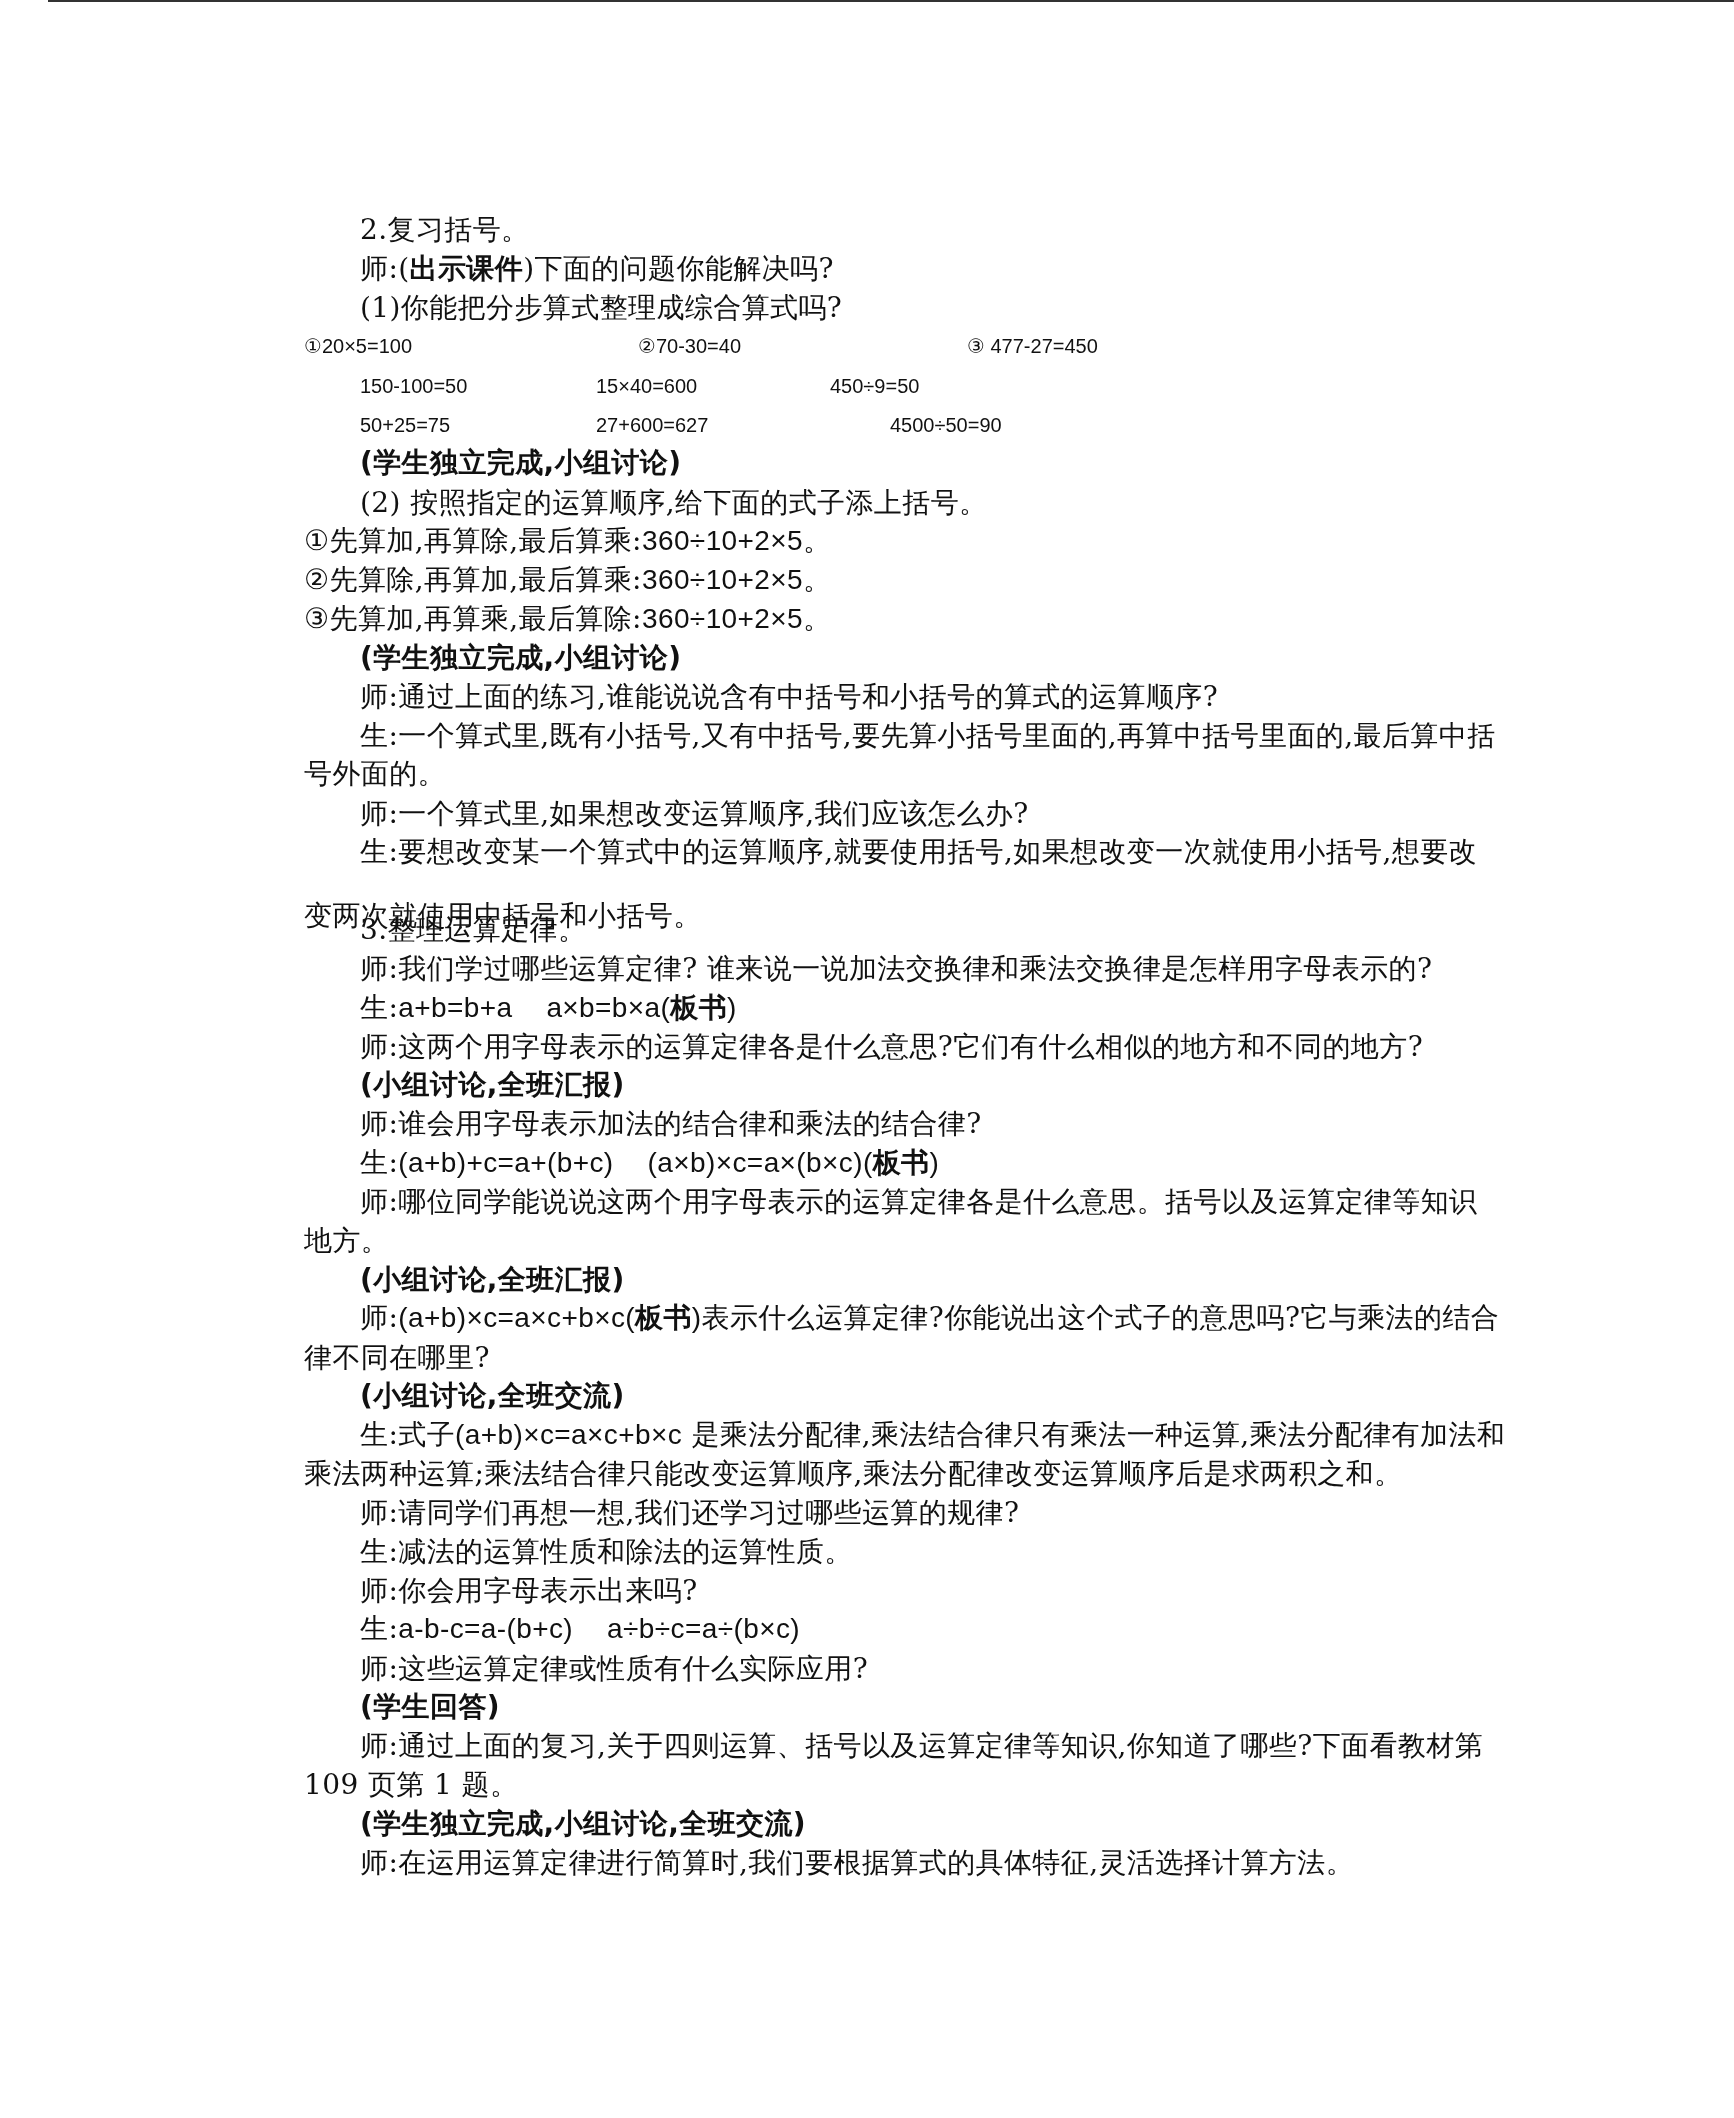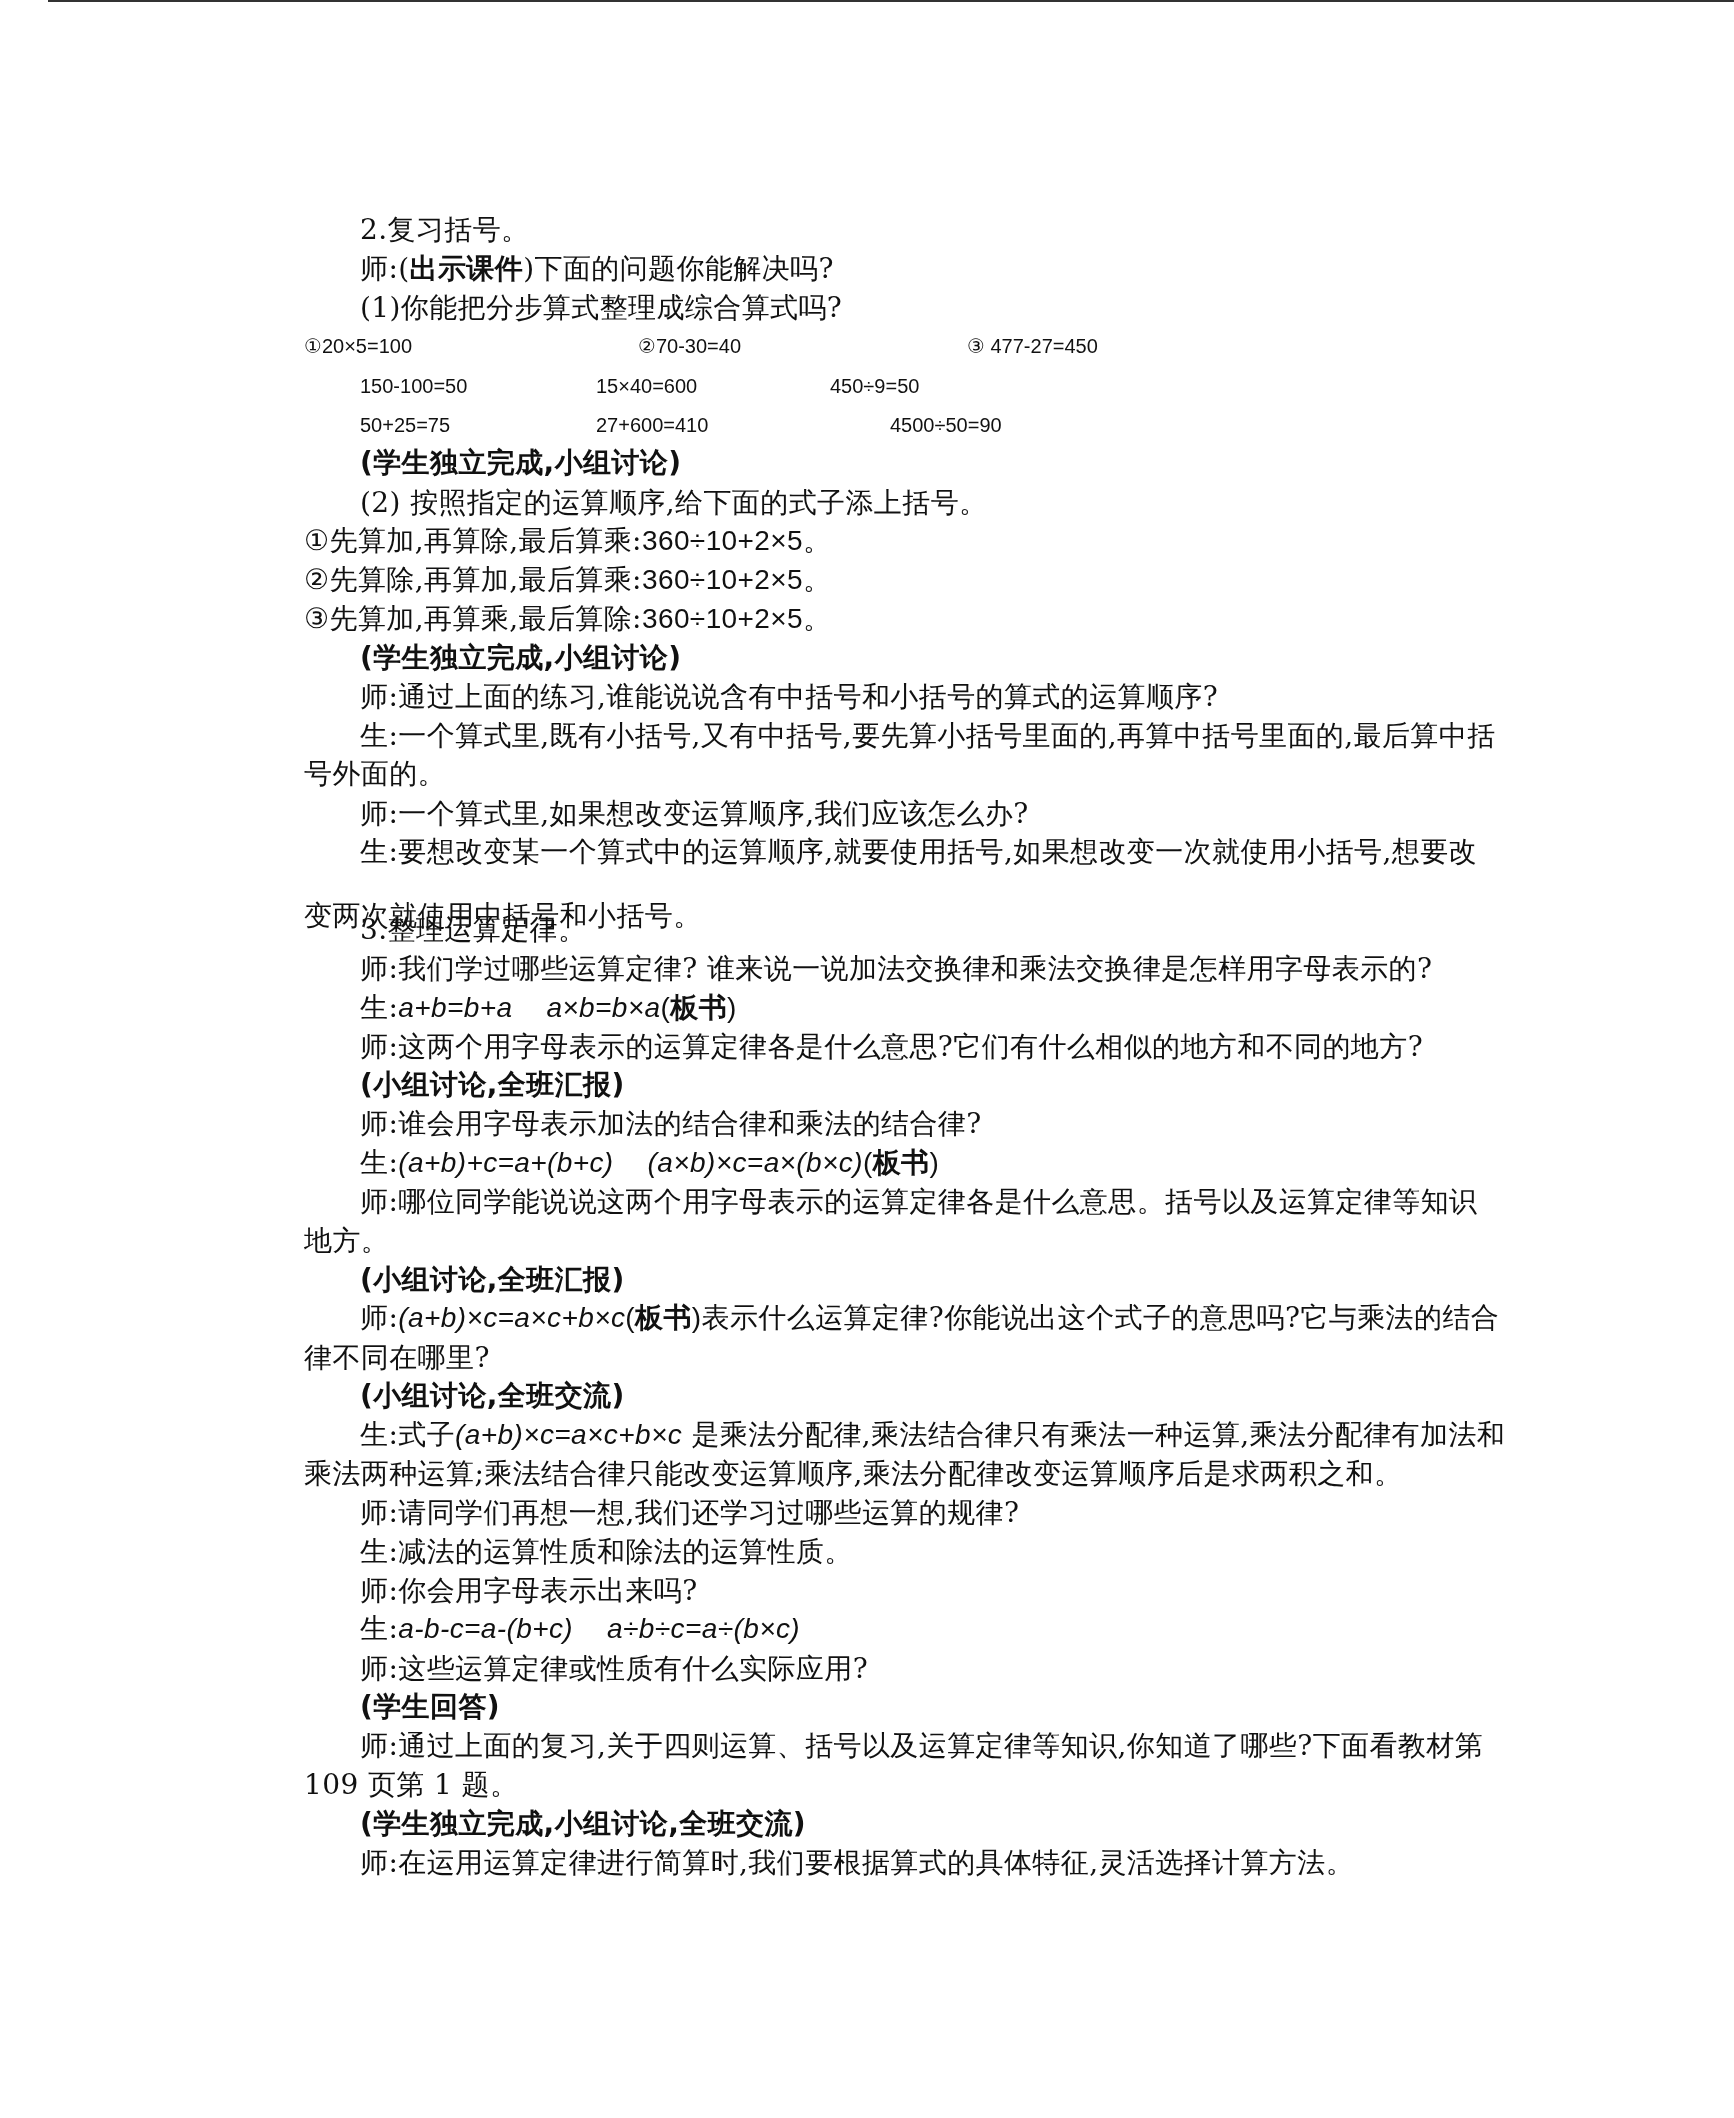--- a/index.html
+++ b/index.html
@@ -20,21 +20,21 @@
     font-size: 28px;
     color: #111111;
     white-space: nowrap;
     letter-spacing: 0.4px;
   }
   .ind { left: 312px; }
   .flush { left: 256px; }
   .ind2 { left: 324px; }
   .sans { font-family: "Liberation Sans", "DejaVu Sans", sans-serif; }
   .bold { font-family: "DejaVu Sans", "Liberation Sans", sans-serif; font-weight: bold; }
-  .it { font-family: "Liberation Sans", "DejaVu Sans", sans-serif; font-style: italic; }
+  .it { font-family: "Liberation Sans", "DejaVu Sans", sans-serif; }
   .circ { font-family: "DejaVu Sans", sans-serif; }
   .eq { position: absolute; font-family: "Liberation Sans", "DejaVu Sans", sans-serif; font-size: 20px; line-height: 36px; white-space: nowrap; color: #111; }
   .sp { display: inline-block; width: 34px; }
 </style>
 </head>
 <body>
 
 <div class="page">
 
   <div class="line ind" style="top:210px">2.复习括号。</div>
@@ -45,21 +45,21 @@
 
   <div class="eq" style="top:326px;left:256px"><span class="circ">①</span><span>20×5=100</span></div>
   <div class="eq" style="top:326px;left:590px"><span class="circ">②</span><span>70-30=40</span></div>
   <div class="eq" style="top:326px;left:919px"><span class="circ">③</span><span style="white-space:pre"> 477-27=450</span></div>
 
   <div class="eq" style="top:366px;left:312px">150-100=50</div>
   <div class="eq" style="top:366px;left:548px">15×40=600</div>
   <div class="eq" style="top:366px;left:782px">450÷9=50</div>
 
   <div class="eq" style="top:405px;left:312px">50+25=75</div>
-  <div class="eq" style="top:405px;left:548px">27+600=410</div>
+  <div class="eq" style="top:405px;left:548px">27+600=627</div>
   <div class="eq" style="top:405px;left:842px">4500÷50=90</div>
 
   <div class="line ind bold" style="top:443px">(学生独立完成,小组讨论)</div>
 
   <div class="line ind" style="top:483px">(2) 按照指定的运算顺序,给下面的式子添上括号。</div>
 
   <div class="line flush" style="top:521px"><span class="circ">①</span><span>先算加,再算除,最后算乘:</span><span class="sans">360÷10+2×5</span><span>。</span></div>
   <div class="line flush" style="top:560px"><span class="circ">②</span><span>先算除,再算加,最后算乘:</span><span class="sans">360÷10+2×5</span><span>。</span></div>
   <div class="line flush" style="top:599px"><span class="circ">③</span><span>先算加,再算乘,最后算除:</span><span class="sans">360÷10+2×5</span><span>。</span></div>
 

